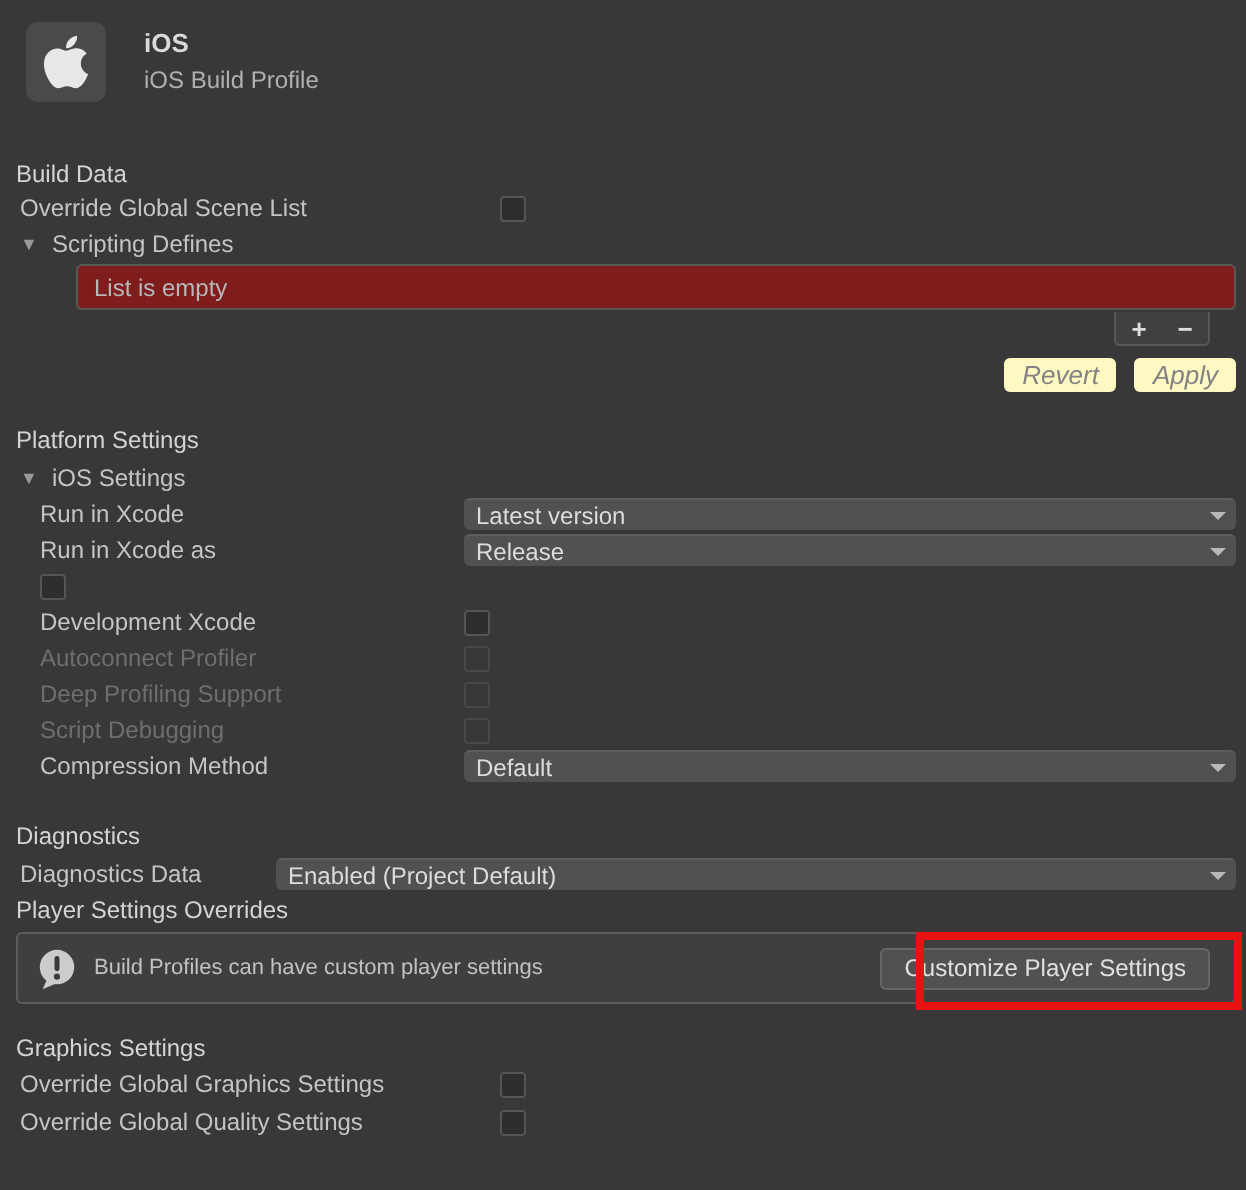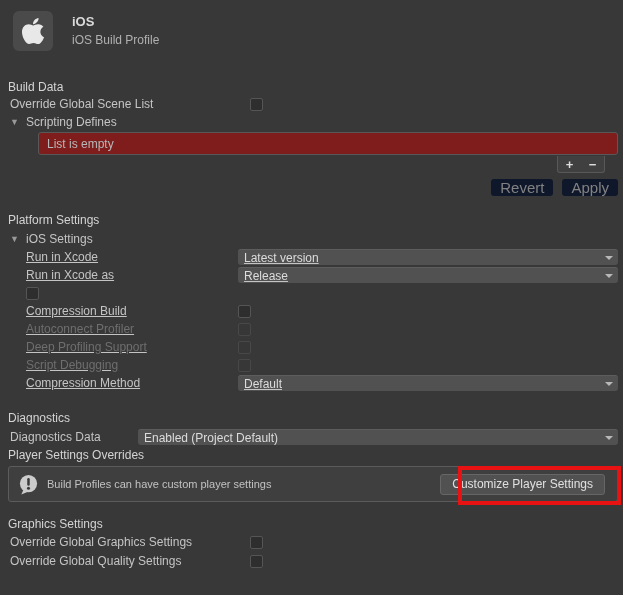--- a/index.html
+++ b/index.html
@@ -22,21 +22,21 @@
   .header-text { margin-left: 19px; padding-top: 3px; }
   .hdr-title { font-weight: bold; font-size: 13px; color: #dadada; }
   .hdr-sub { font-size: 12px; color: #b0b0b0; margin-top: 4px; }
 
   
   .section-heading {
     font-weight: normal; color: #d4d4d4; padding-left: 8px;
     height: 16px; line-height: 16px;
   }
   .prop-row { display: flex; align-items: center; height: 18px; padding-left: 10px; padding-right: 5px; }
-  .prop-row.indent1 { padding-left: 26px; text-decoration: underline; }
+  .prop-row.indent1 { padding-left: 20px; }
   .prop-label { width: 240px; flex: none; color: #c4c4c4; }
   .indent1 .prop-label { width: 212px; }
   .prop-row.disabled .prop-label { color: #6e6e6e; }
 
   .foldout-row { display: flex; align-items: center; height: 18px; padding-left: 10px; cursor: default; }
   .foldout-tri { font-size: 9px; color: #999; width: 16px; flex: none; }
   .foldout-label { color: #c4c4c4; }
 
   
   .checkbox {
@@ -68,22 +68,22 @@
   .pm-box {
     width: 48px; height: 17px; background: #404040; border: 1px solid #585858;
     border-top: none; border-radius: 0 0 3px 3px; display: flex;
   }
   .pm-btn {
     flex: 1; display: flex; align-items: center; justify-content: center;
     color: #ddd; font-size: 13px; font-weight: bold; cursor: default;
   }
   .apply-row { display: flex; justify-content: flex-end; gap: 9px; padding-right: 5px; margin-top: 6px; }
   .mini-btn {
-    height: 17px; padding: 0 9px; background: #0f172a; border-radius: 3px;
-    color: #828282; display: flex; align-items: center; font-size: 15px; cursor: default;
+    height: 17px; padding: 0 9px; background: #fef9c3; border-radius: 3px;
+    color: #828282; display: flex; align-items: center; font-size: 13px; cursor: default; font-style: italic;
   }
 
   
   .diag-row { display: flex; align-items: center; height: 18px; padding-left: 10px; padding-right: 5px; }
   .diag-label { width: 128px; flex: none; color: #c4c4c4; }
 
   
   .help-box {
     position: relative; margin: 3px 5px 0 8px; height: 36px;
     background: #3f3f3f; border: 1px solid #5c5c5c; border-radius: 3px;
@@ -175,21 +175,21 @@
         <span>Release</span>
         <span class="dd-arrow"></span>
       </div>
     </div>
 
     <div class="prop-row indent1">
       <span class="checkbox"></span>
     </div>
 
     <div class="prop-row indent1">
-      <span class="prop-label">Compression Build</span>
+      <span class="prop-label">Development Xcode</span>
       <span class="checkbox"></span>
     </div>
 
     <div class="prop-row indent1 disabled">
       <span class="prop-label">Autoconnect Profiler</span>
       <span class="checkbox disabled"></span>
     </div>
 
     <div class="prop-row indent1 disabled">
       <span class="prop-label">Deep Profiling Support</span>

